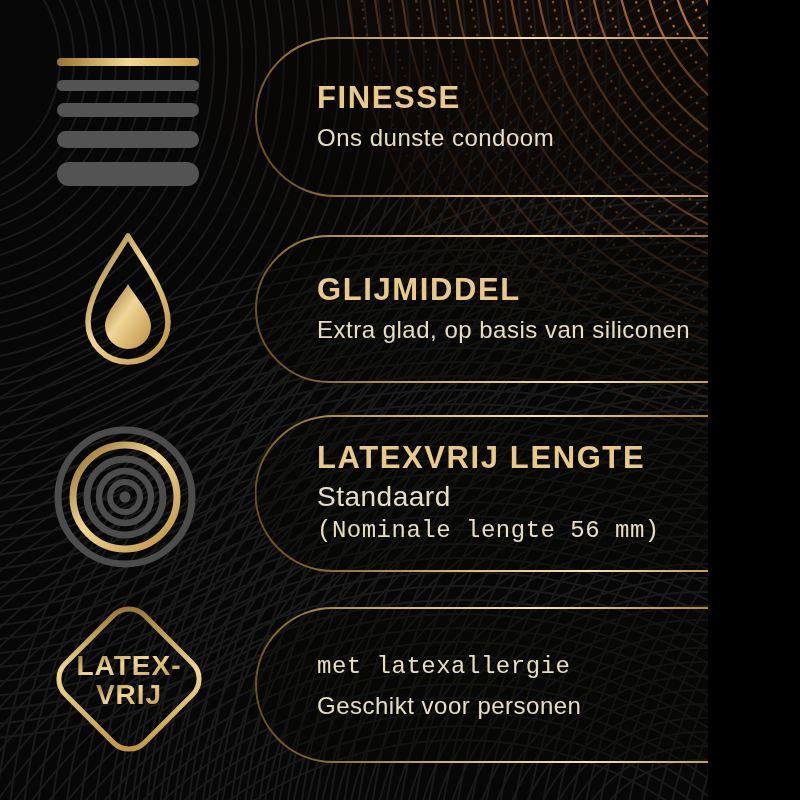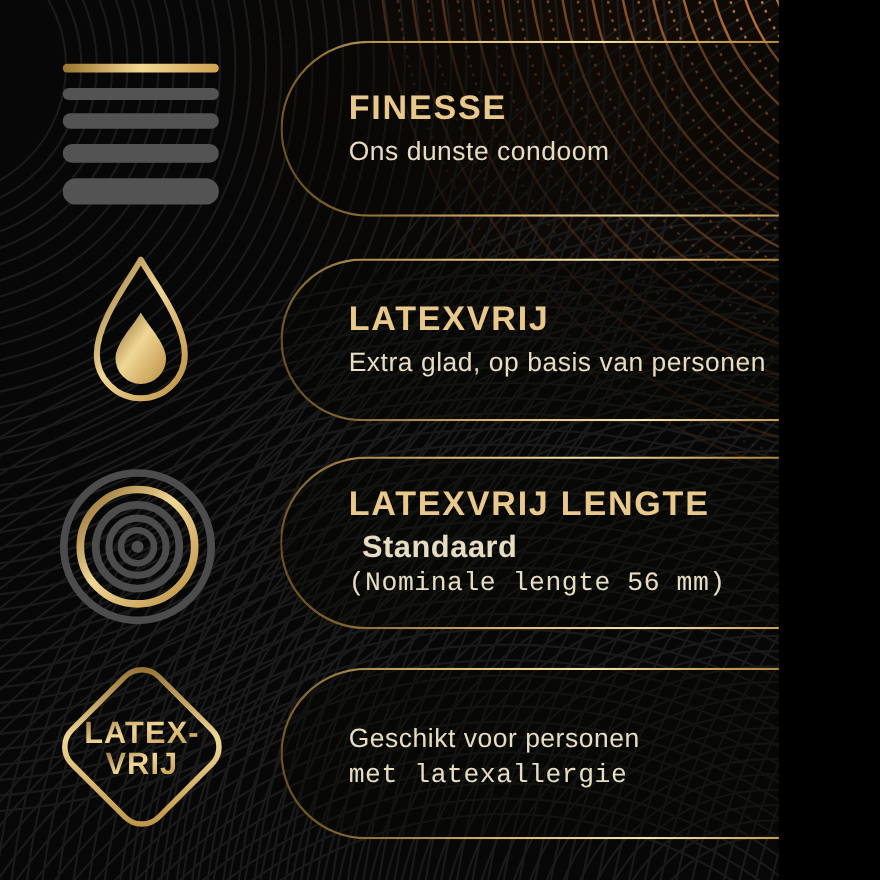--- a/index.html
+++ b/index.html
@@ -27,21 +27,21 @@
   .card-title{
     margin:0;color:#e9c88c;font-size:31px;font-weight:700;
     letter-spacing:1.6px;line-height:1.08;
   }
   .card-sub{
     margin:7px 0 0 0;color:#e7ddc3;font-size:24px;font-weight:400;
     letter-spacing:.5px;line-height:1.3;
   }
   .card-sub.tight{margin:2px 0 0 0;font-family:Liberation Mono, monospace;}
   .card-sub-lg{
-    margin:6px 0 0 12px;color:#e7ddc3;font-size:28px;font-weight:700;
+    margin:6px 0 0 0;color:#e7ddc3;font-size:28px;font-weight:400;
     letter-spacing:.5px;line-height:1.15;
   }
 </style>
 </head>
 <body>
 
 <div class="stage">
 
   <svg class="bg" width="800" height="800" viewBox="0 0 800 800">
     <defs>
@@ -277,39 +277,39 @@
       <path d="M80,1 H558 V159 H80 A79,79 0 0 1 80,1 Z" fill="rgba(8,7,5,0.38)" stroke="url(#gold-line)" stroke-width="2"></path>
     </svg>
     <h2 class="card-title">FINESSE</h2>
     <p class="card-sub">Ons dunste condoom</p>
   </section>
 
   <section class="card card2">
     <svg class="card-bg" width="560" height="148" viewBox="0 0 560 148">
       <path d="M74,1 H558 V147 H74 A73,73 0 0 1 74,1 Z" fill="rgba(8,7,5,0.38)" stroke="url(#gold-line)" stroke-width="2"></path>
     </svg>
-    <h2 class="card-title">LATEXVRIJ</h2>
-    <p class="card-sub">Extra glad, op basis van personen</p>
+    <h2 class="card-title">GLIJMIDDEL</h2>
+    <p class="card-sub">Extra glad, op basis van siliconen</p>
   </section>
 
   <section class="card card3">
     <svg class="card-bg" width="560" height="157" viewBox="0 0 560 157">
       <path d="M78,1 H558 V156 H78 A77.5,77.5 0 0 1 78,1 Z" fill="rgba(8,7,5,0.38)" stroke="url(#gold-line)" stroke-width="2"></path>
     </svg>
     <h2 class="card-title">LATEXVRIJ LENGTE</h2>
     <p class="card-sub-lg">Standaard</p>
     <p class="card-sub tight">(Nominale lengte 56 mm)</p>
   </section>
 
   <section class="card card4">
     <svg class="card-bg" width="560" height="156" viewBox="0 0 560 156">
       <path d="M78,1 H558 V155 H78 A77,77 0 0 1 78,1 Z" fill="rgba(8,7,5,0.38)" stroke="url(#gold-line)" stroke-width="2"></path>
     </svg>
+    <p class="card-sub tight">met latexallergie</p>
     <p class="card-sub">Geschikt voor personen</p>
-    <p class="card-sub tight">met latexallergie</p>
   </section>
 
   <svg class="icon icon-lines" width="142" height="132" viewBox="0 0 142 132">
     <rect x="0" y="2" width="142" height="8" rx="4" fill="url(#gold-bar)"></rect>
     <rect x="0" y="24" width="142" height="11" rx="5.5" fill="#535353"></rect>
     <rect x="0" y="47" width="142" height="14" rx="7" fill="#535353"></rect>
     <rect x="0" y="75" width="142" height="17" rx="8.5" fill="#535353"></rect>
     <rect x="0" y="106" width="142" height="24" rx="12" fill="#535353"></rect>
   </svg>
 

